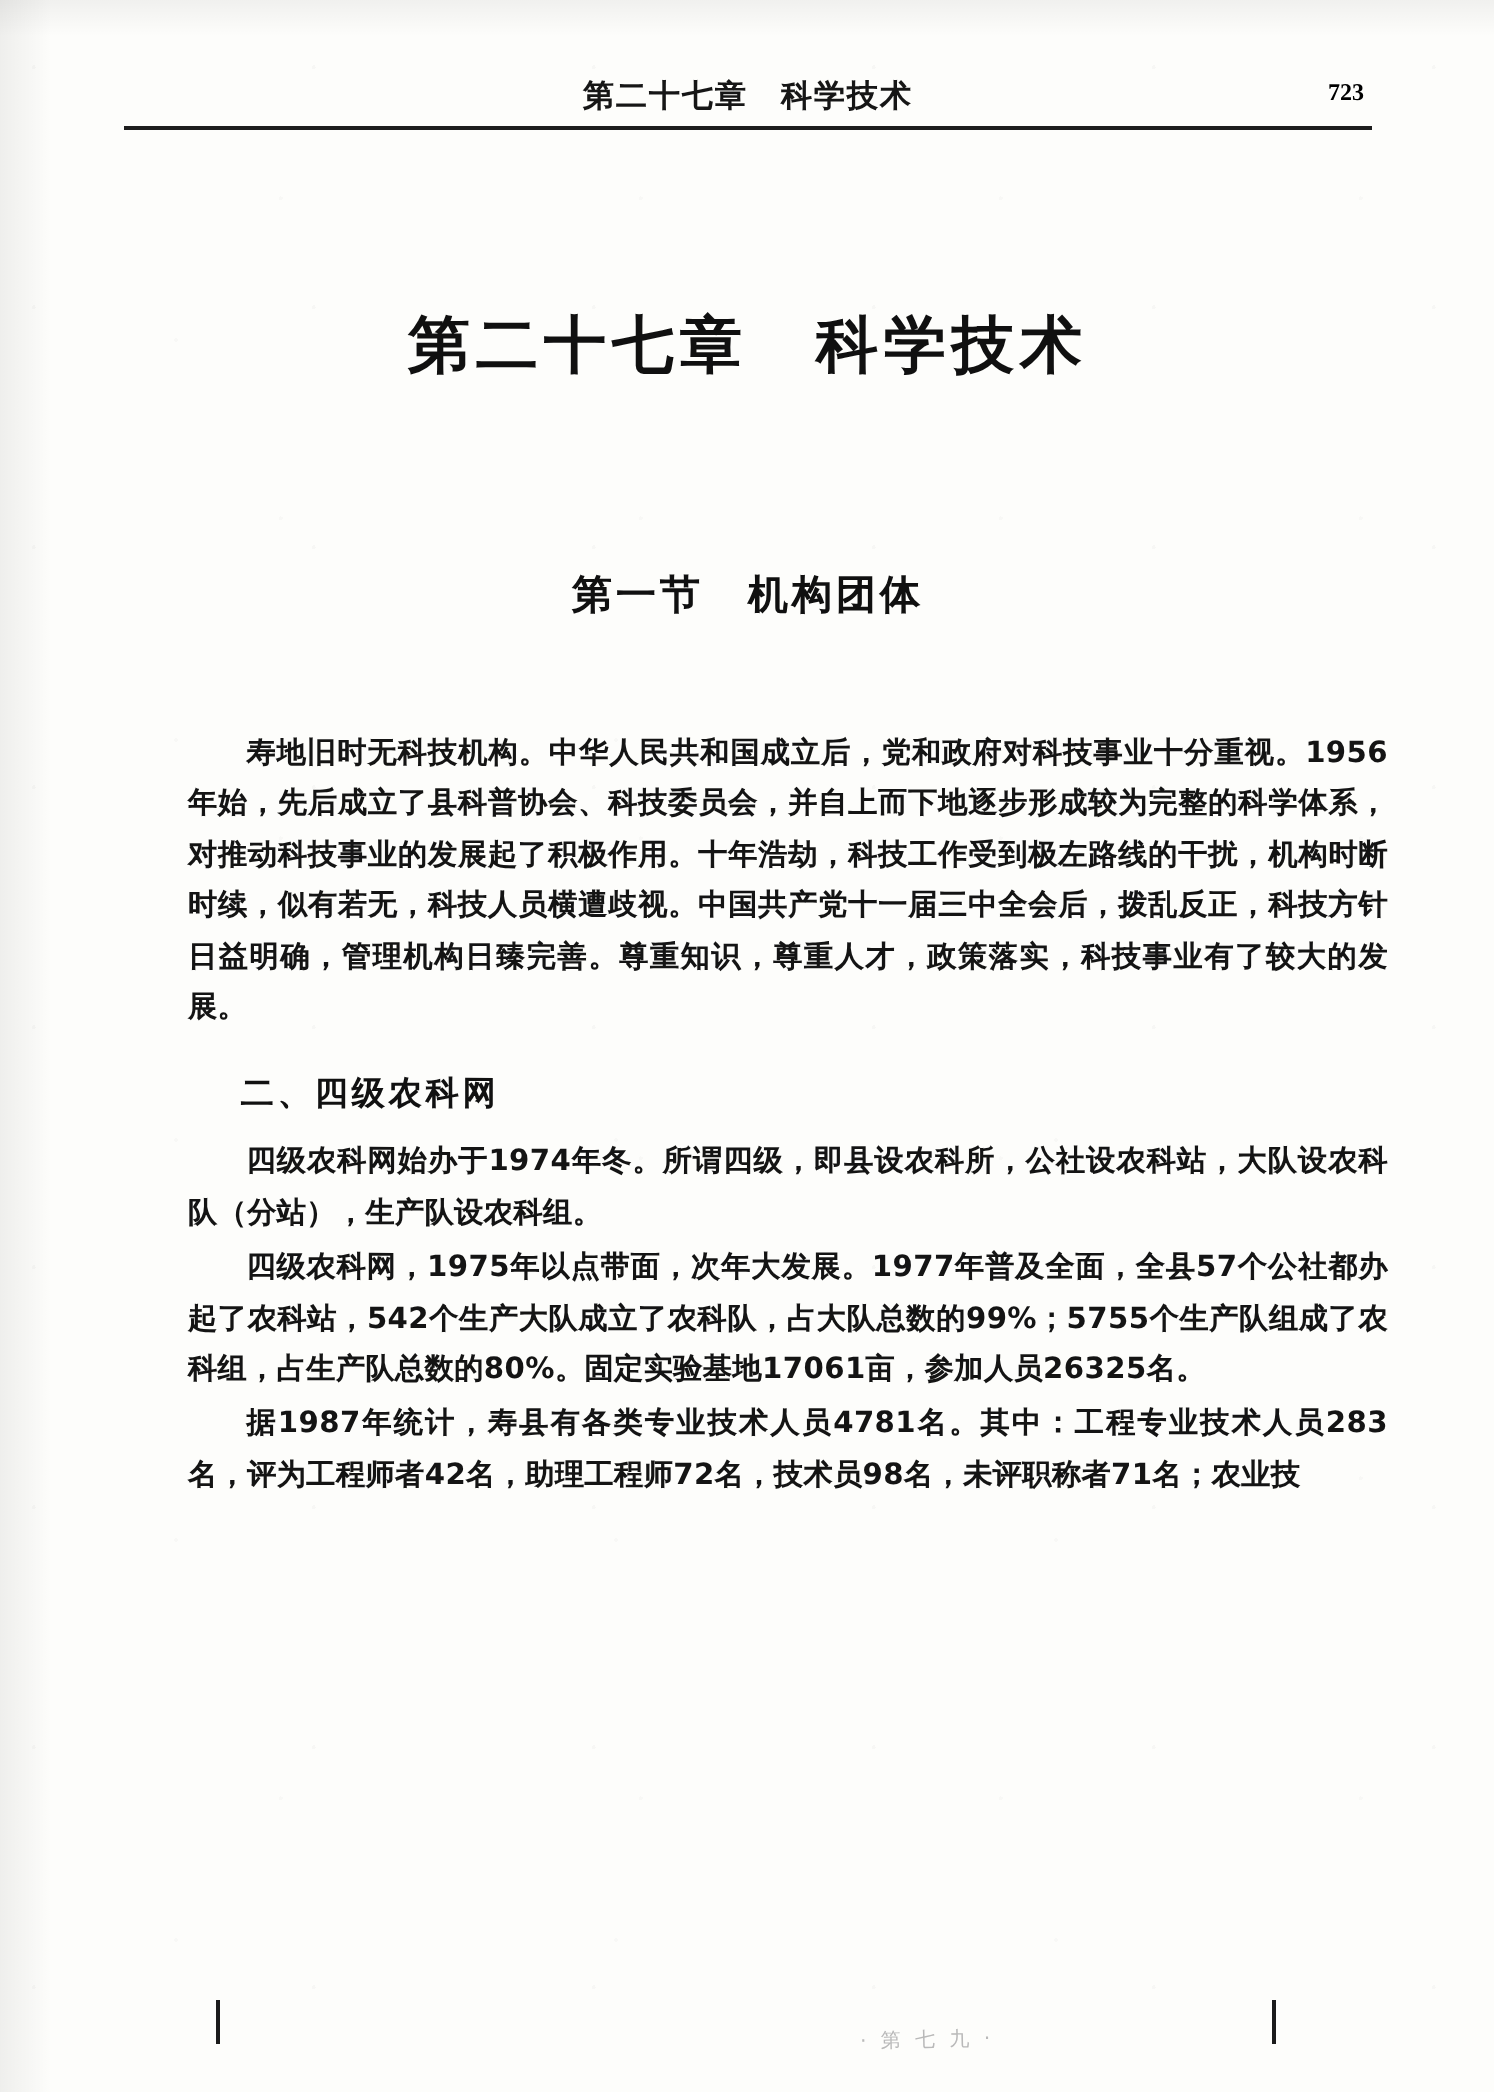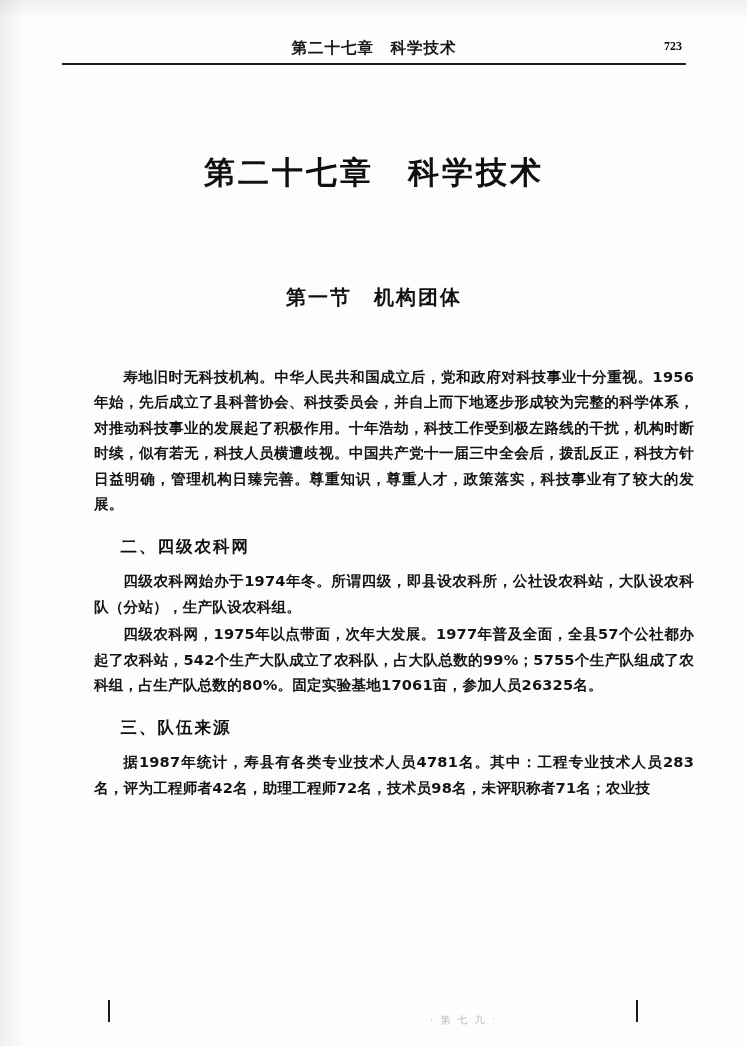--- a/index.html
+++ b/index.html
@@ -206,21 +206,20 @@
 
     <div class="body">
 
       <p class="para">寿地旧时无科技机构。中华人民共和国成立后，党和政府对科技事业十分重视。1956年始，先后成立了县科普协会、科技委员会，并自上而下地逐步形成较为完整的科学体系，对推动科技事业的发展起了积极作用。十年浩劫，科技工作受到极左路线的干扰，机构时断时续，似有若无，科技人员横遭歧视。中国共产党十一届三中全会后，拨乱反正，科技方针日益明确，管理机构日臻完善。尊重知识，尊重人才，政策落实，科技事业有了较大的发展。</p>
 
 
       <h3 class="subhead blk">二、四级农科网</h3>
       <p class="para">四级农科网始办于1974年冬。所谓四级，即县设农科所，公社设农科站，大队设农科队（分站），生产队设农科组。</p>
       <p class="para">四级农科网，1975年以点带面，次年大发展。1977年普及全面，全县57个公社都办起了农科站，542个生产大队成立了农科队，占大队总数的99%；5755个生产队组成了农科组，占生产队总数的80%。固定实验基地17061亩，参加人员26325名。</p>
 
-      <h3 class="subhead blk-tight">三、队伍来源</h3>
       <p class="para">据1987年统计，寿县有各类专业技术人员4781名。其中：工程专业技术人员283名，评为工程师者42名，助理工程师72名，技术员98名，未评职称者71名；农业技</p>
 
     </div>
   </div>
 
   <div class="foot-tick-left"></div>
   <div class="foot-tick-right"></div>
   <div class="foot-smudge">· 第 七 九 ·</div>
 </div>
 

